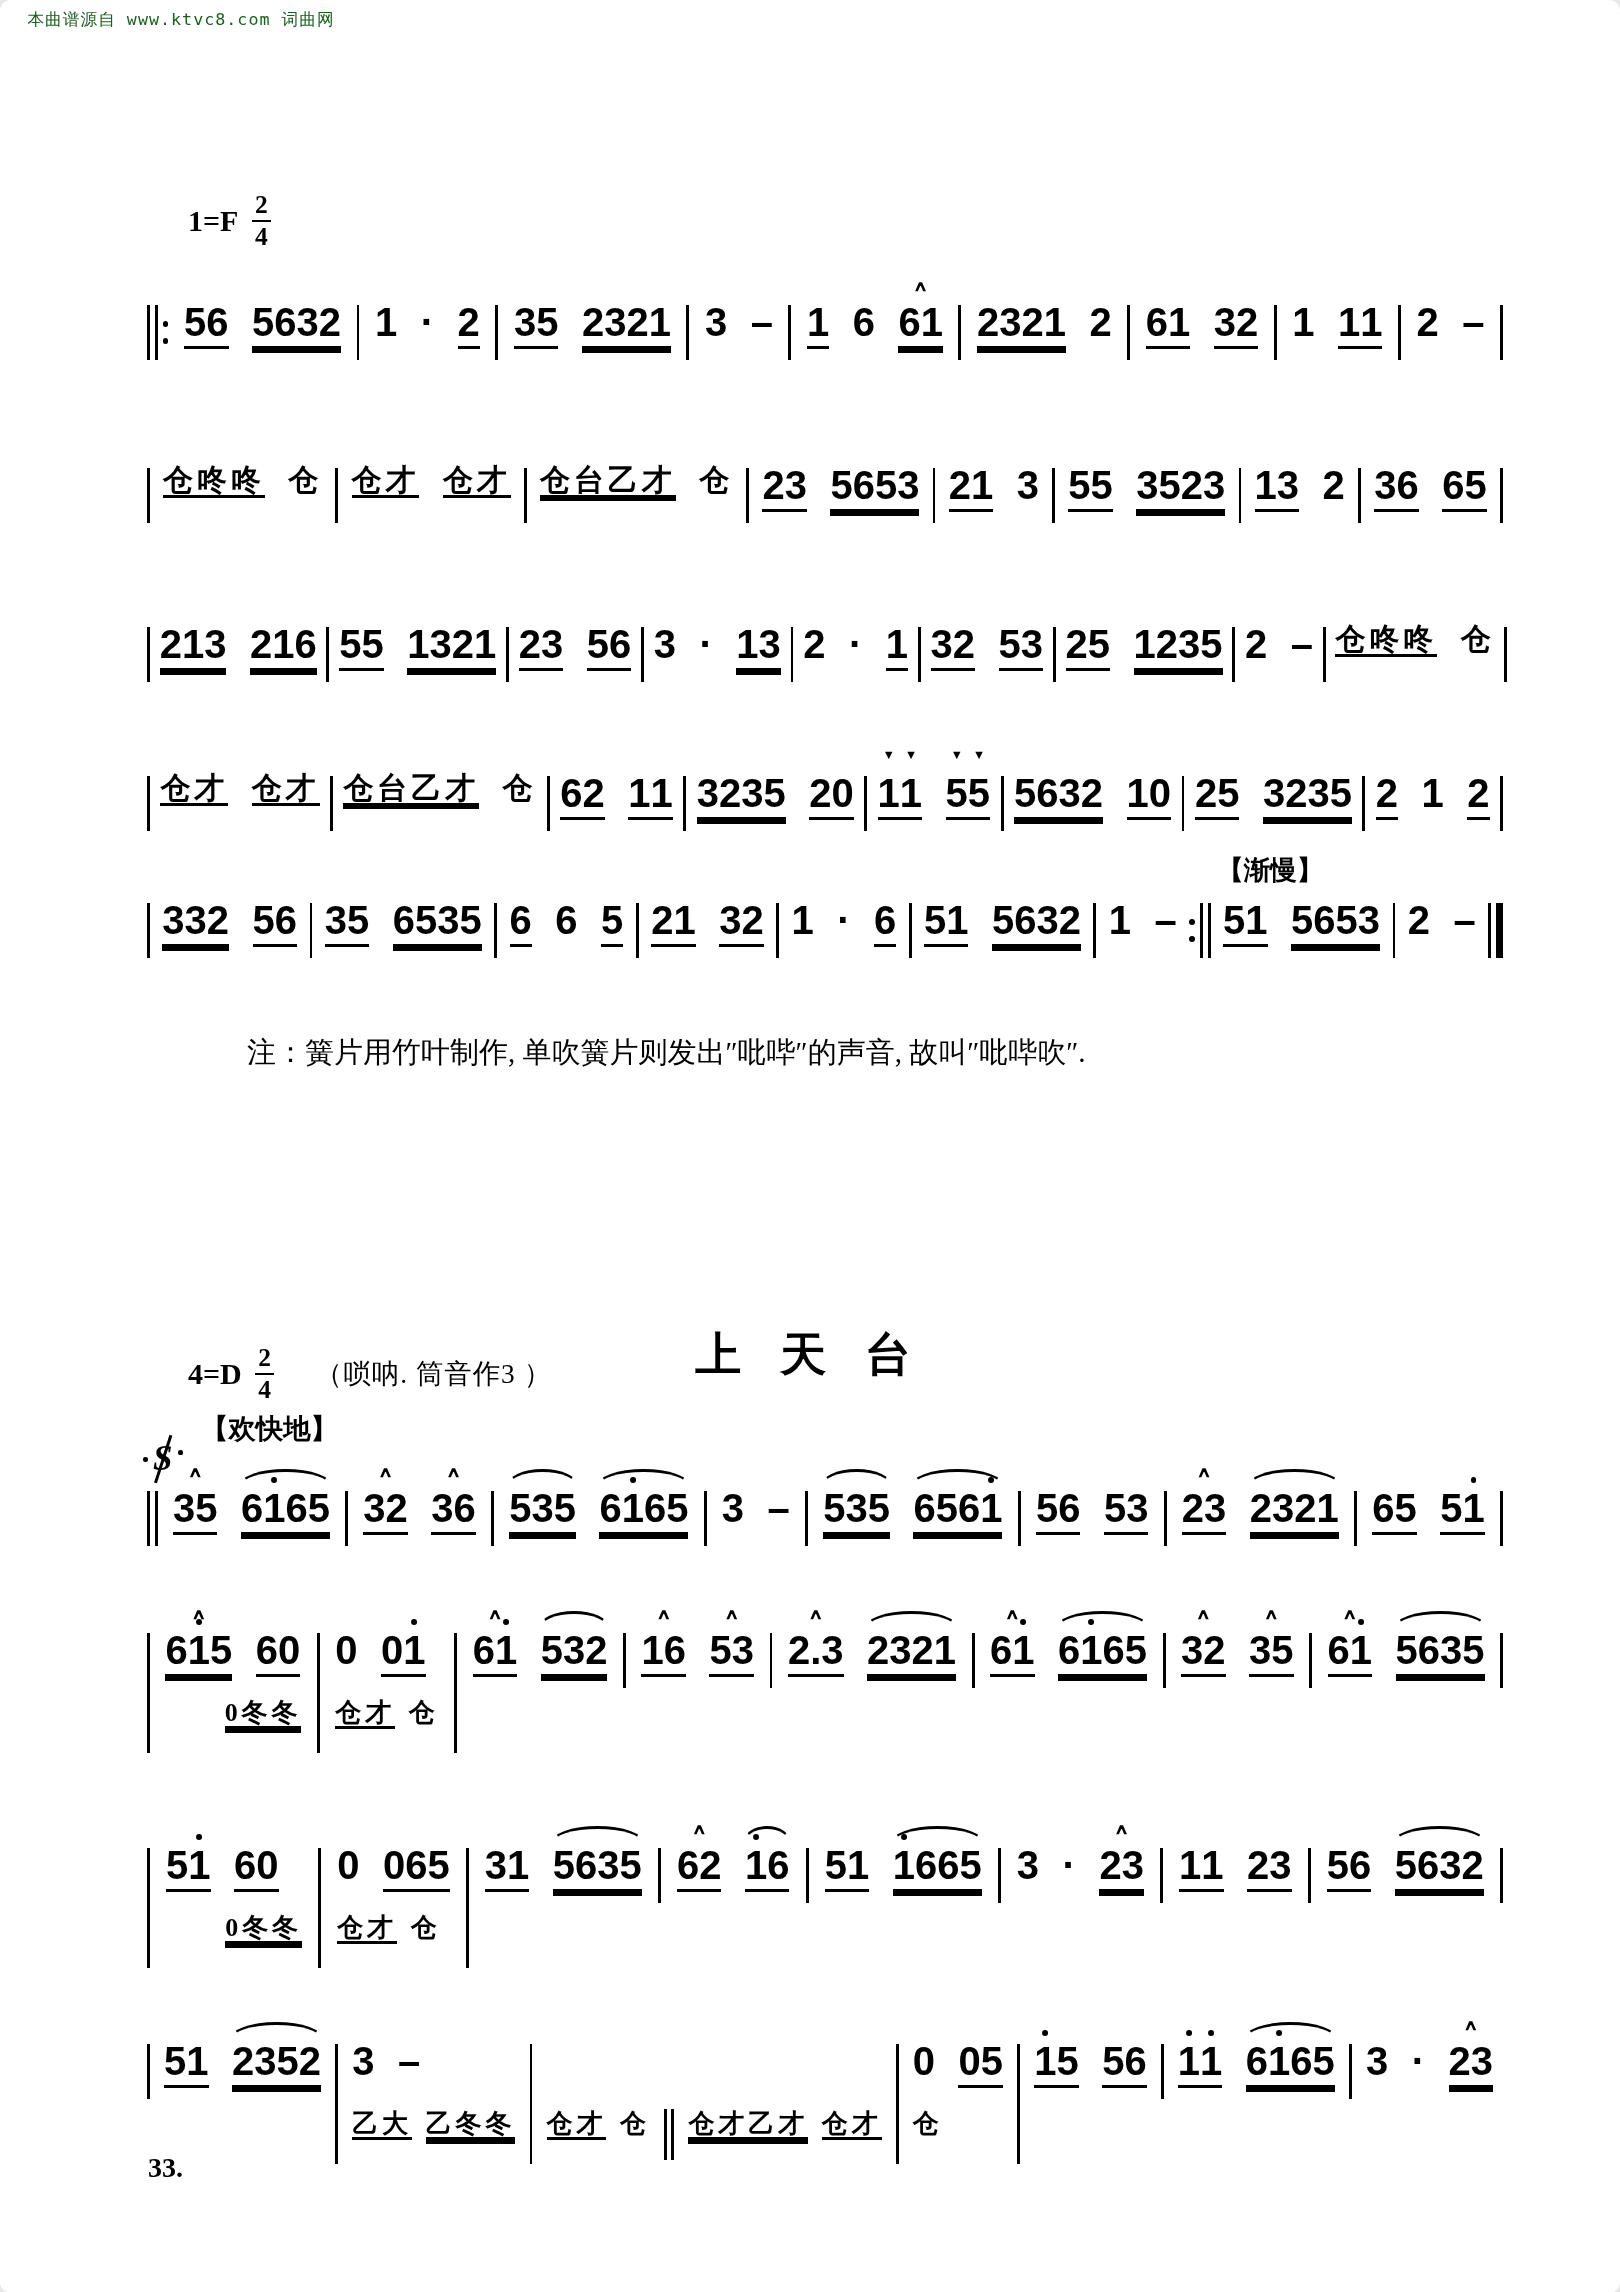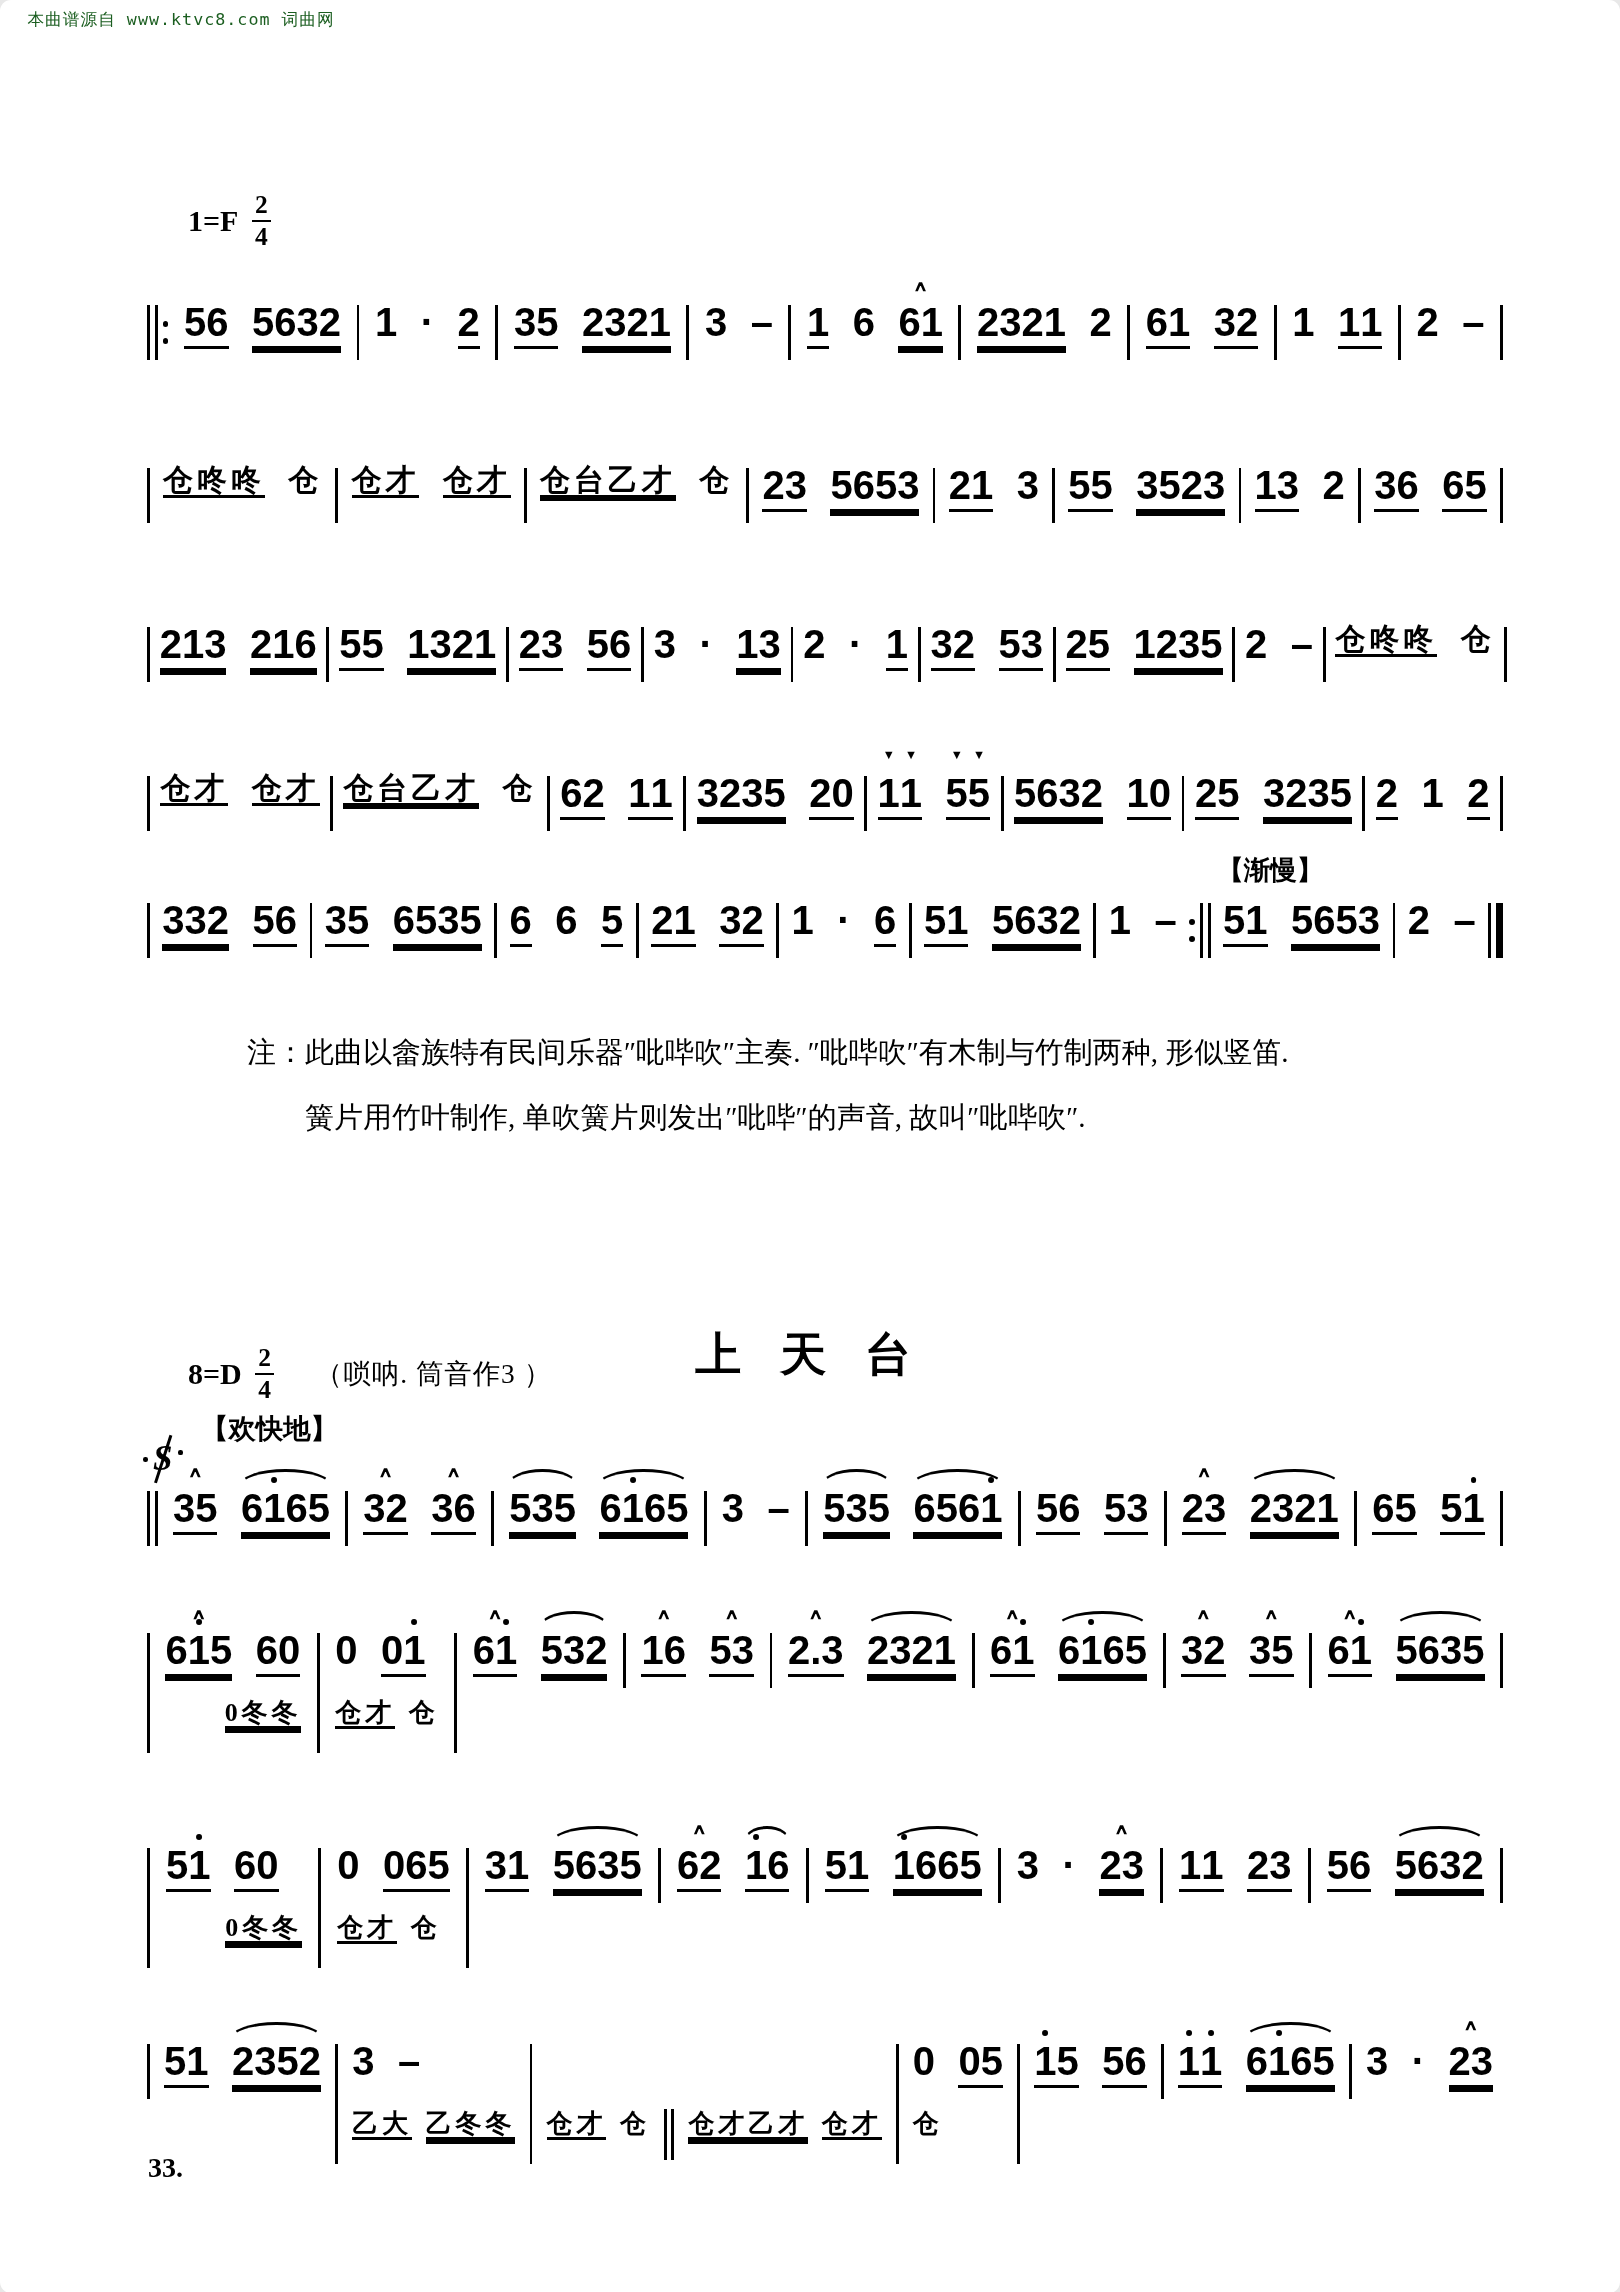--- a/index.html
+++ b/index.html
@@ -513,29 +513,28 @@
       </span>
       <span class="bar">
         <span class="bl"></span>
         <span class="bl thick"></span>
       </span>
     </div>
 
   <div id="noteblock" class="abs">
     <div class="nlabel">注：</div>
     <div class="nbody">
-      <div class="nl">此曲以畲族特有民间乐器″吡哔吹″主奏. ″吡哔吹″有木制与竹制两种, 形似竖笛.</div>
       <div class="nl">簧片用竹叶制作, 单吹簧片则发出″吡哔″的声音, 故叫″吡哔吹″.</div>
     </div>
   </div>
 
   <div id="title2" class="abs song-title">上  天  台</div>
 
   <div id="key2" class="abs keyrow">
-    <span>8=D</span>
+    <span>4=D</span>
     <span class="frac">
       <span class="num">2</span>
       <span class="den">4</span>
     </span>
     <span class="keynote">（唢呐. 筒音作3 ）</span>
   </div>
 
   <div id="tempo2" class="abs">【欢快地】</div>
   <div id="segno" class="abs"><span class="segno">S</span></div>
 

